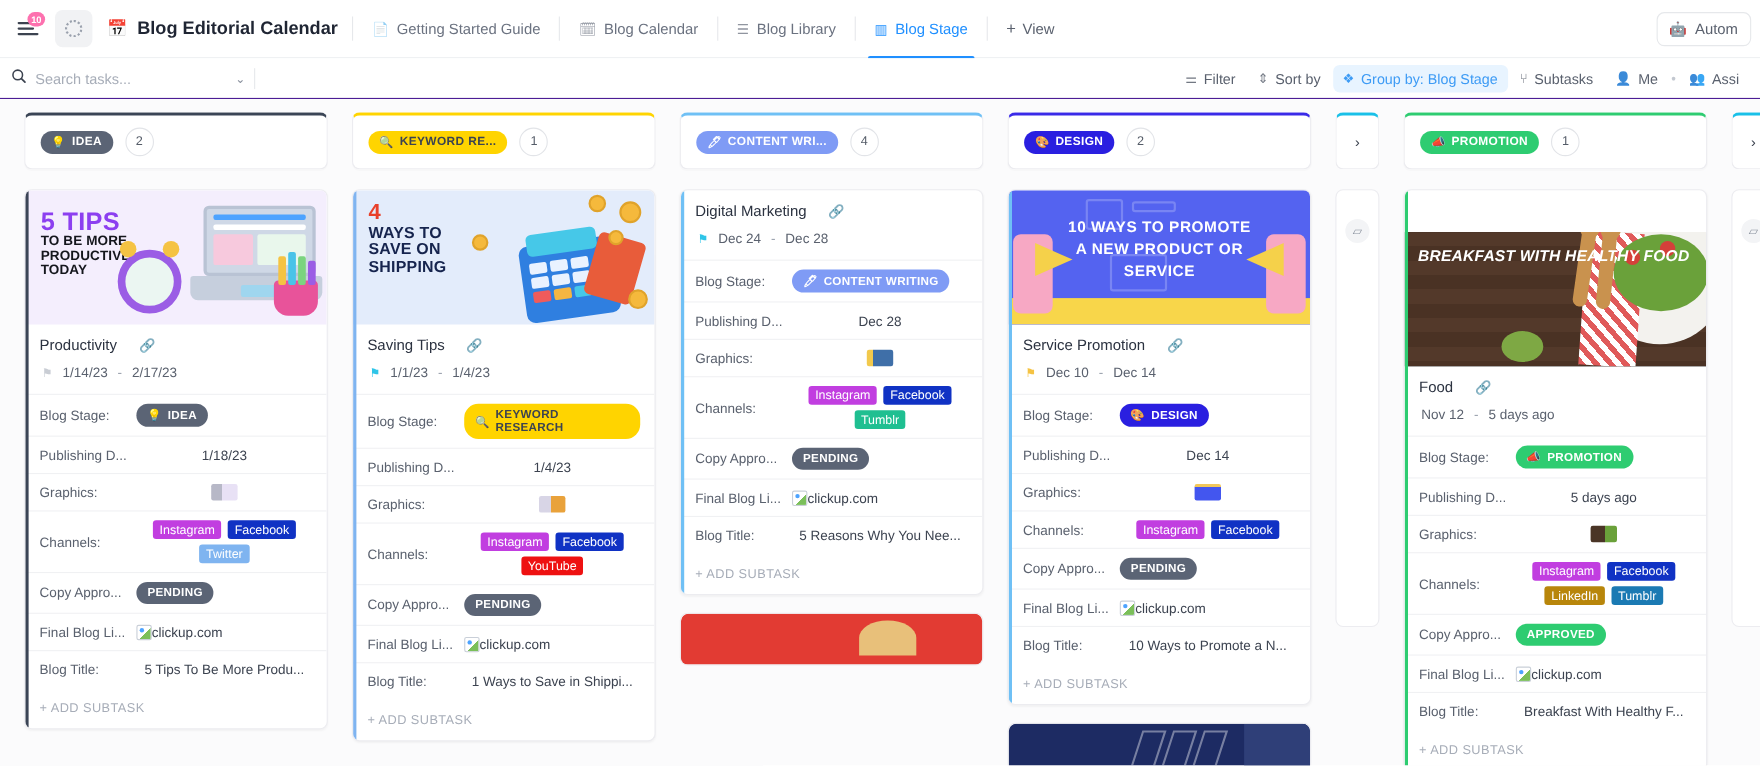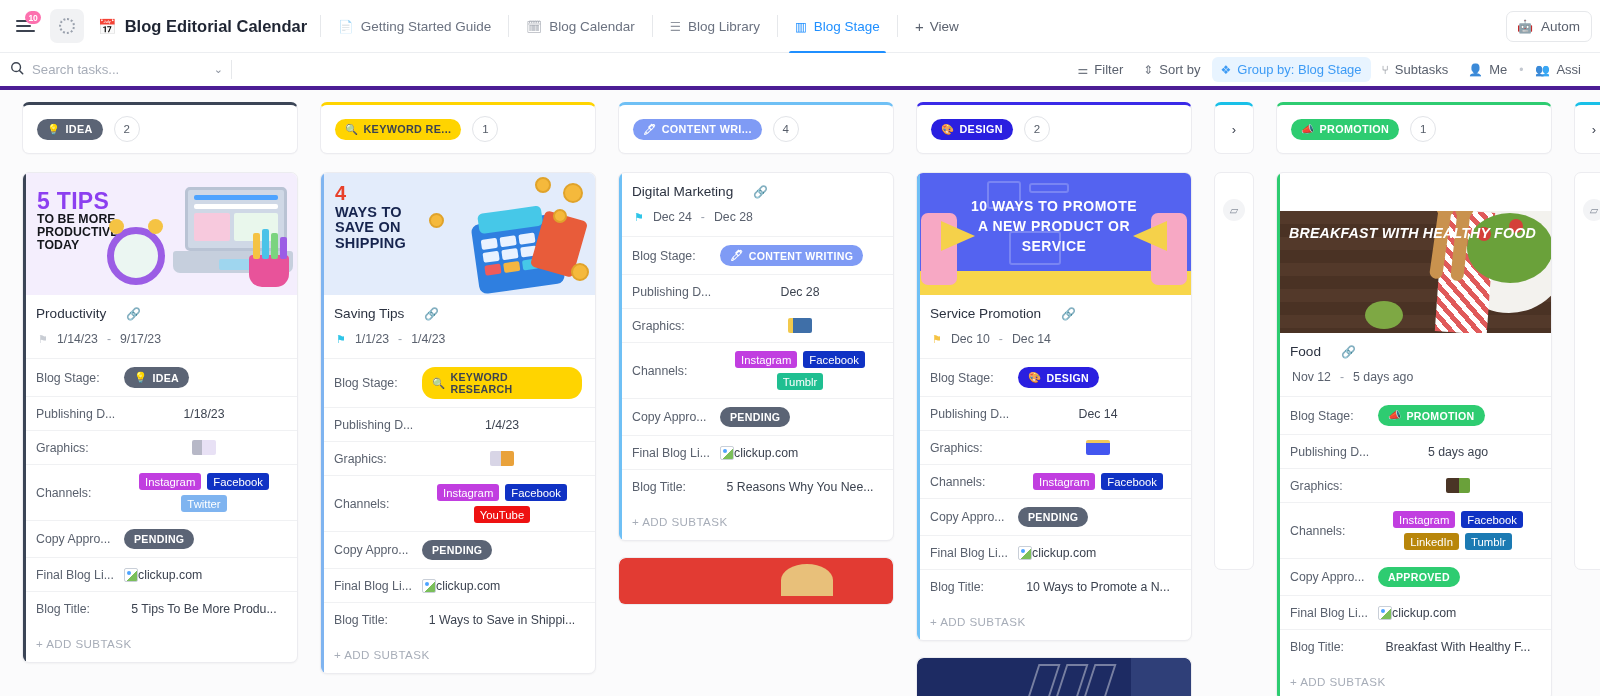--- a/index.html
+++ b/index.html
@@ -70,21 +70,21 @@
     display: flex; align-items: center; gap: 7px;
     border: 1px solid #e6e8eb; border-radius: 7px;
     height: 31px; padding: 0 11px; font-size: 13.5px; color: #5a616e;
     background: #fff; white-space: nowrap;
   }
   .robot { font-size: 13px; }
 
   
   .toolbar {
     height: 37px; display: flex; align-items: center;
-    border-bottom: 4px solid #4c1d95; background: #fff;
+    border-bottom: 1px solid #4c1d95; background: #fff;
     padding: 0 8px; position: relative;
   }
   .search-wrap { display:flex; align-items:center; gap:8px; width: 215px; padding-left: 2px;}
   .search-ico { color:#3c4350; }
   .search-input {
     border: none; outline: none; font-size: 13.2px; color: #3c4350;
     font-family: inherit; width: 150px; background: transparent;
   }
   .search-input::placeholder { color:#a7adb8; }
   .chev-down { margin-left: auto; color:#8a919e; font-size: 11px; }
@@ -423,21 +423,21 @@
         <div class="card-body">
           <div class="card-top">
             <div class="task-name">
               <span>Productivity</span>
               <span class="clip">🔗</span>
             </div>
             <div class="date-row">
               <span class="flag" style="color:#c9cdd4">⚑</span>
               <span>1/14/23</span>
               <span class="dash">-</span>
-              <span>9/17/23</span>
+              <span>2/17/23</span>
             </div>
           </div>
 
           <div class="field-row first">
             <span class="f-label">Blog Stage:</span>
             <span class="f-value left">
               <span class="status-pill" style="background:#5b6475">
                 <span>💡</span>
                 <span>IDEA</span>
               </span>

